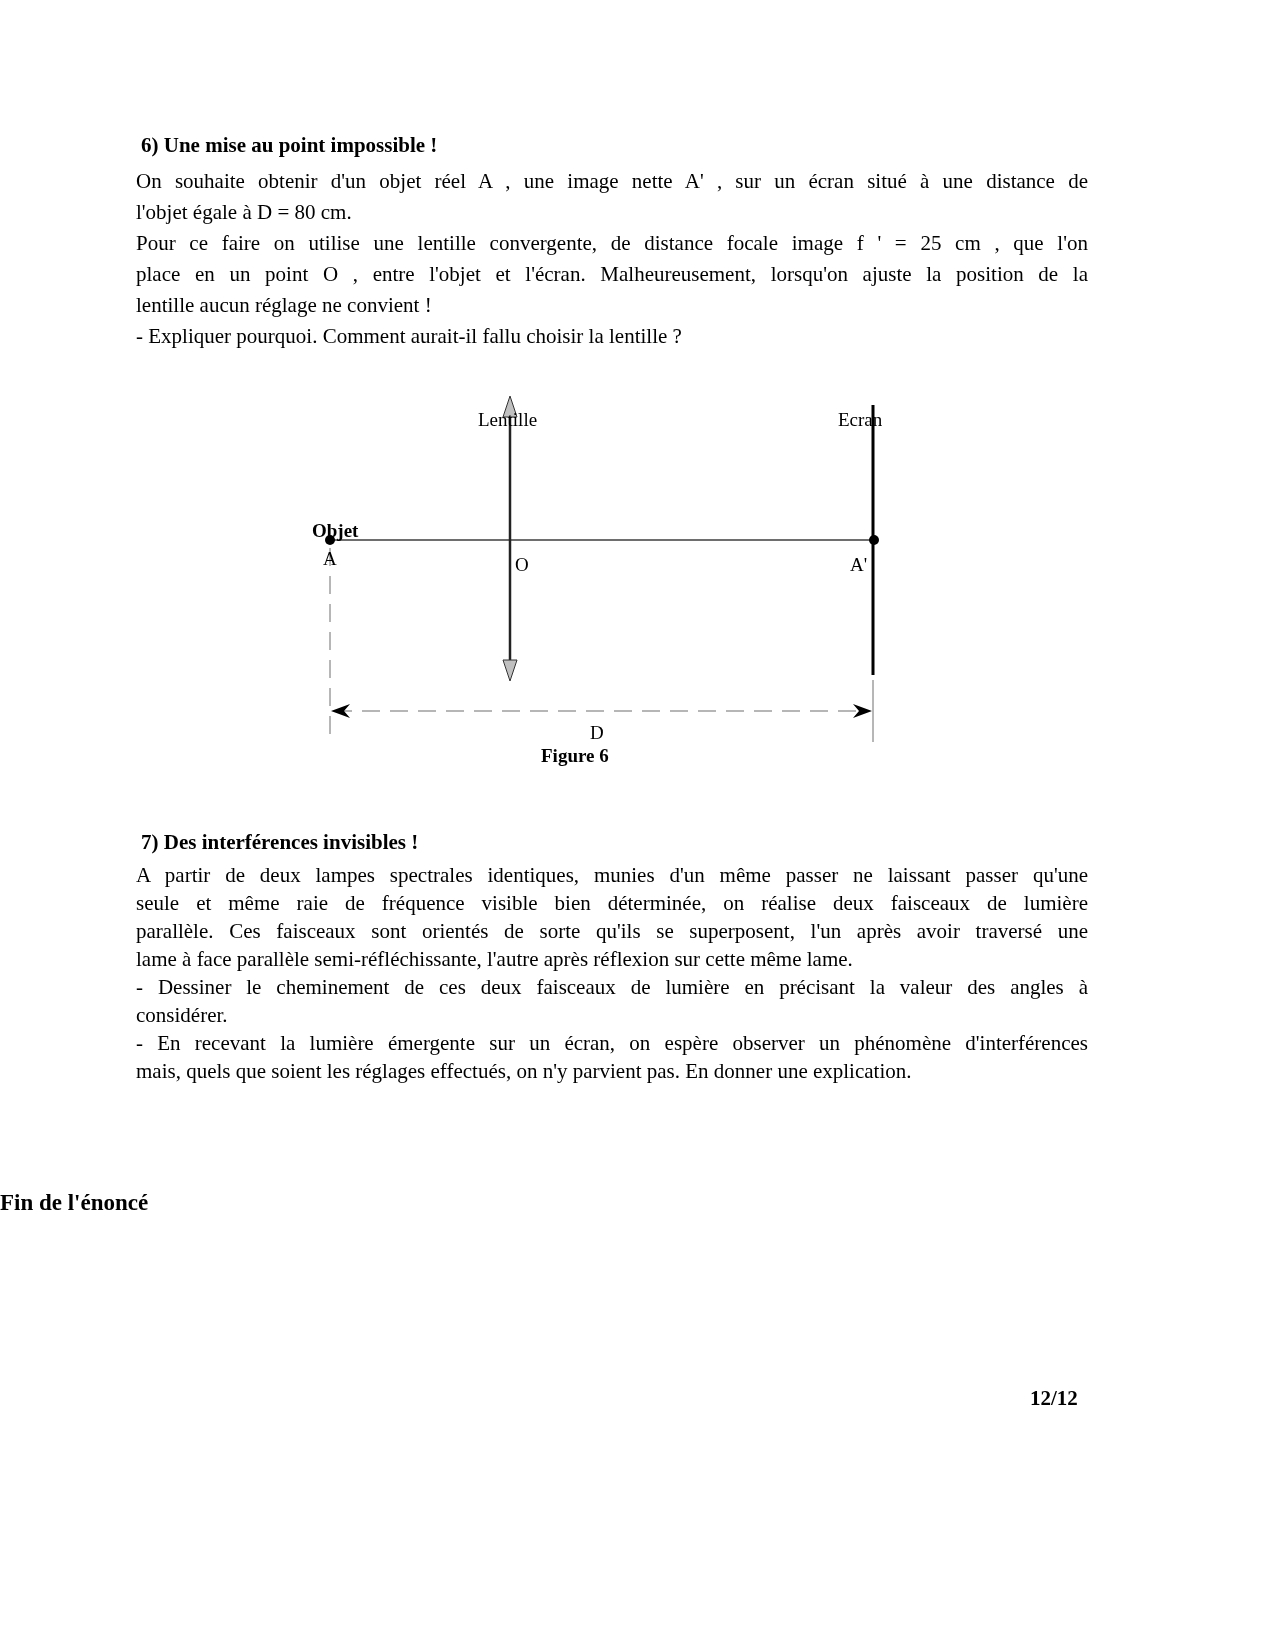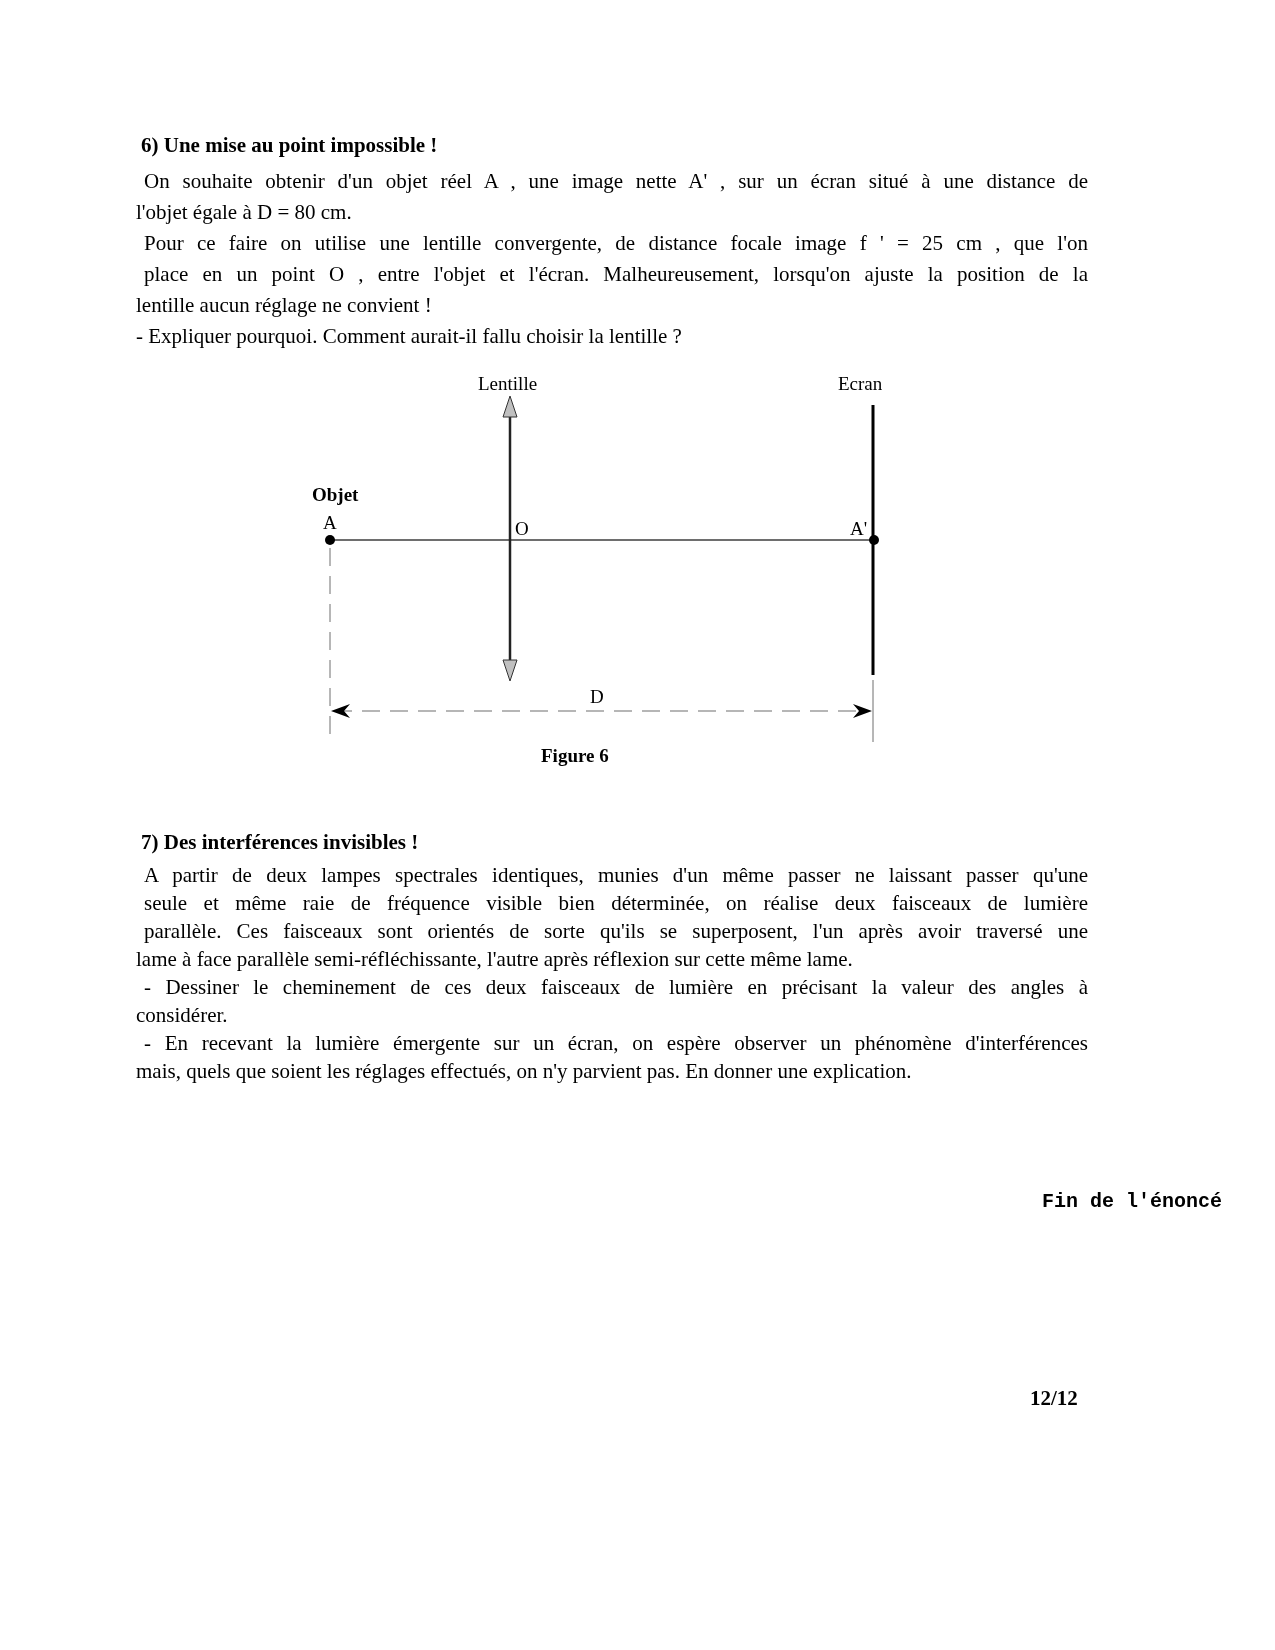--- a/index.html
+++ b/index.html
@@ -3,30 +3,30 @@
 <meta charset="utf-8">
 <style>
   html, body { margin: 0; padding: 0; background: #ffffff; }
   body { width: 1275px; height: 1650px; position: relative; overflow: hidden;
          font-family: "Liberation Serif", serif; color: #000; }
   .page { position: absolute; left: 0; top: 0; width: 1275px; height: 1650px; }
   .block { position: absolute; left: 136px; width: 952px; }
   .h { font-weight: bold; font-size: 21px; line-height: 31px; margin: 5px; }
   .p { font-size: 21px; line-height: 31px; margin: 0; text-align: justify;
        text-align-last: left; }
-  .p.j { text-align-last: justify; margin-left: 8px; }
+  .p.j { text-align-last: justify; }
   #sec6 { top: 125px; }
   #sec7 { top: 823px; }
   #sec7 .h, #sec7 .p { line-height: 28px; font-family: Liberation Serif, serif; }
   .fig { position: absolute; left: 0; top: 0; width: 1275px; height: 1650px; }
   .fig svg { position: absolute; left: 0; top: 0; }
-  .lbl { position: absolute; font-size: 19px; line-height: 19px; white-space: nowrap; }
+  .lbl { position: absolute; font-size: 19px; line-height: 19px; white-space: nowrap; margin-top: 36px; }
   .cap { position: absolute; font-size: 19px; font-weight: bold; white-space: nowrap; }
-  .end { position: absolute; top: 1190px; left: 0; width: 1222px; text-align: right;
-         font-weight: bold; font-size: 20px; font-family: Liberation Mono, monospace; }
+  .end { position: absolute; top: 1190px; left: 0; width: 1222px; text-align: left;
+         font-weight: bold; font-size: 23px; }
   .pgnum { position: absolute; top: 1386px; left: 1030px; font-weight: bold; font-size: 21px; text-align: right; }
 </style>
 </head>
 <body>
 
 <div class="page">
 
   <div class="block" id="sec6">
     <p class="h">6) Une mise au point impossible !</p>
     <p class="p j">On souhaite obtenir d'un objet réel  A , une image nette  A' , sur un écran situé à une distance de</p>

